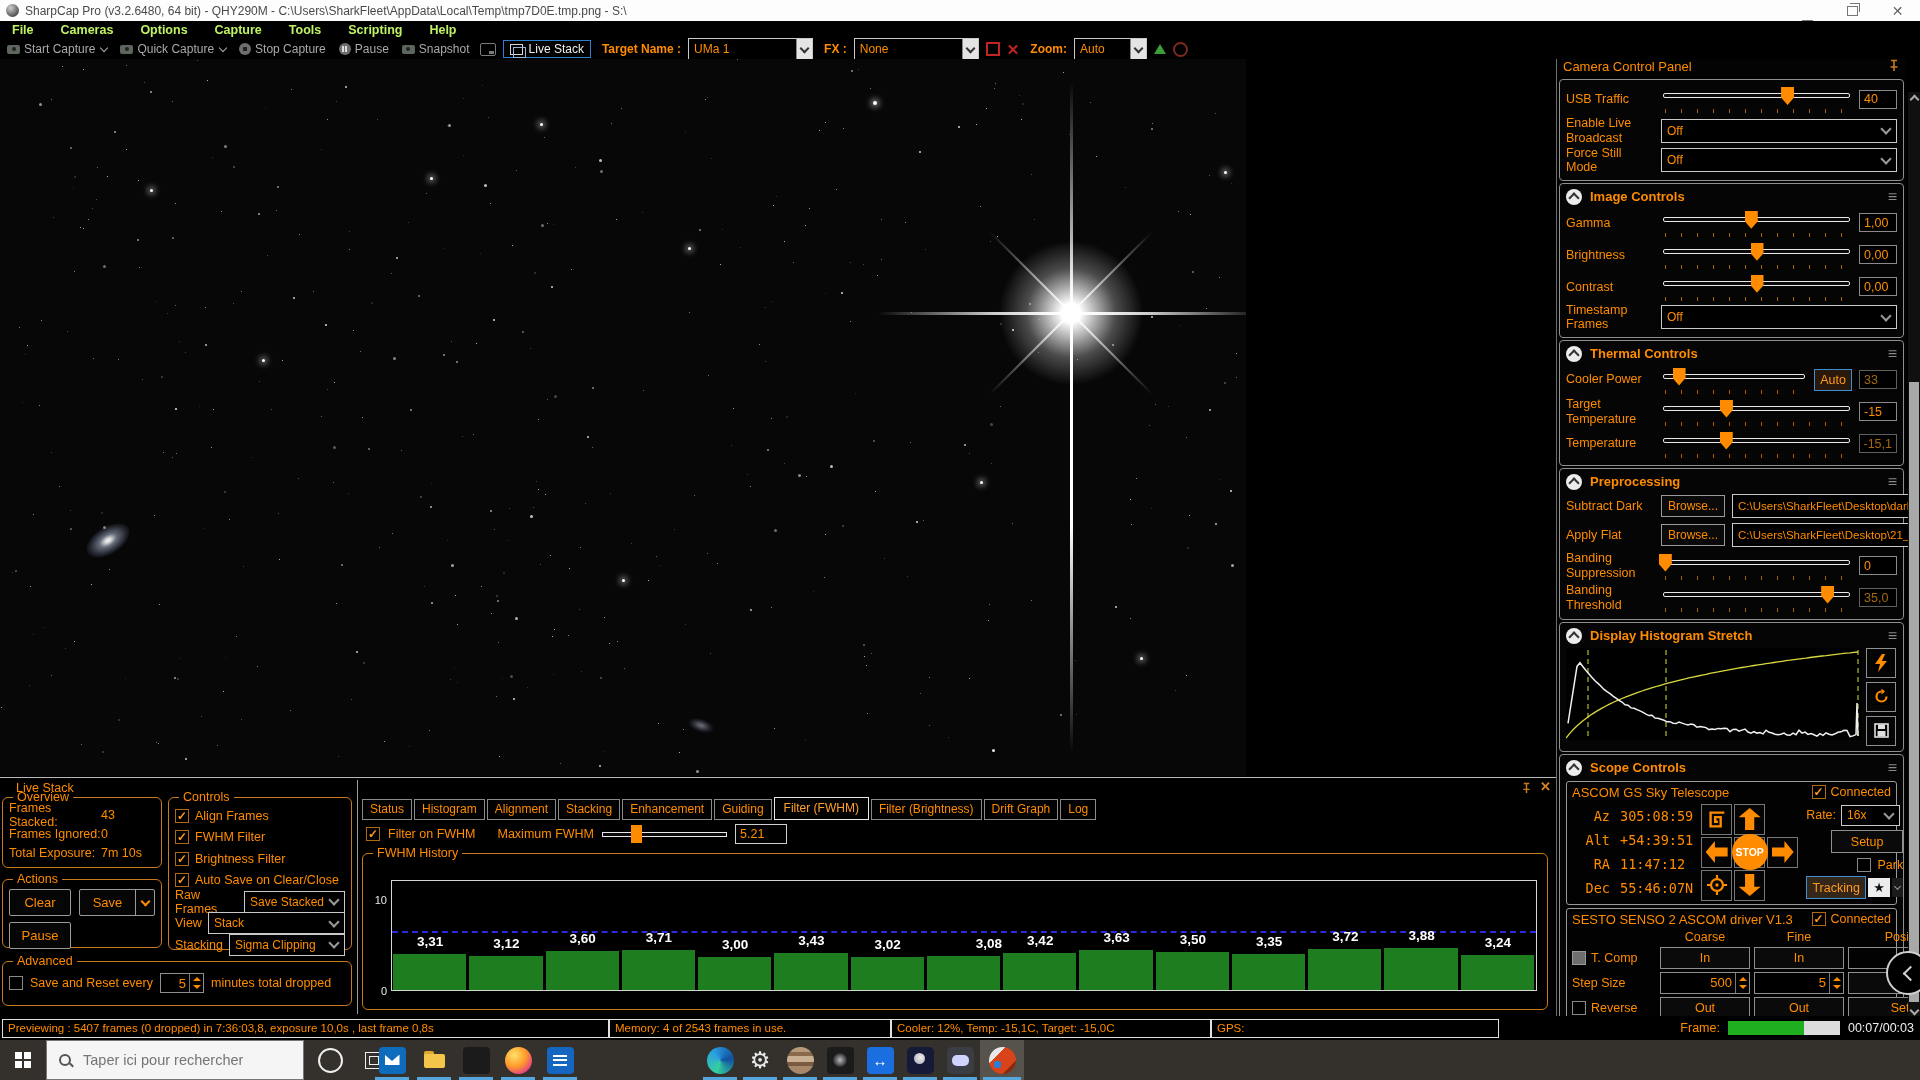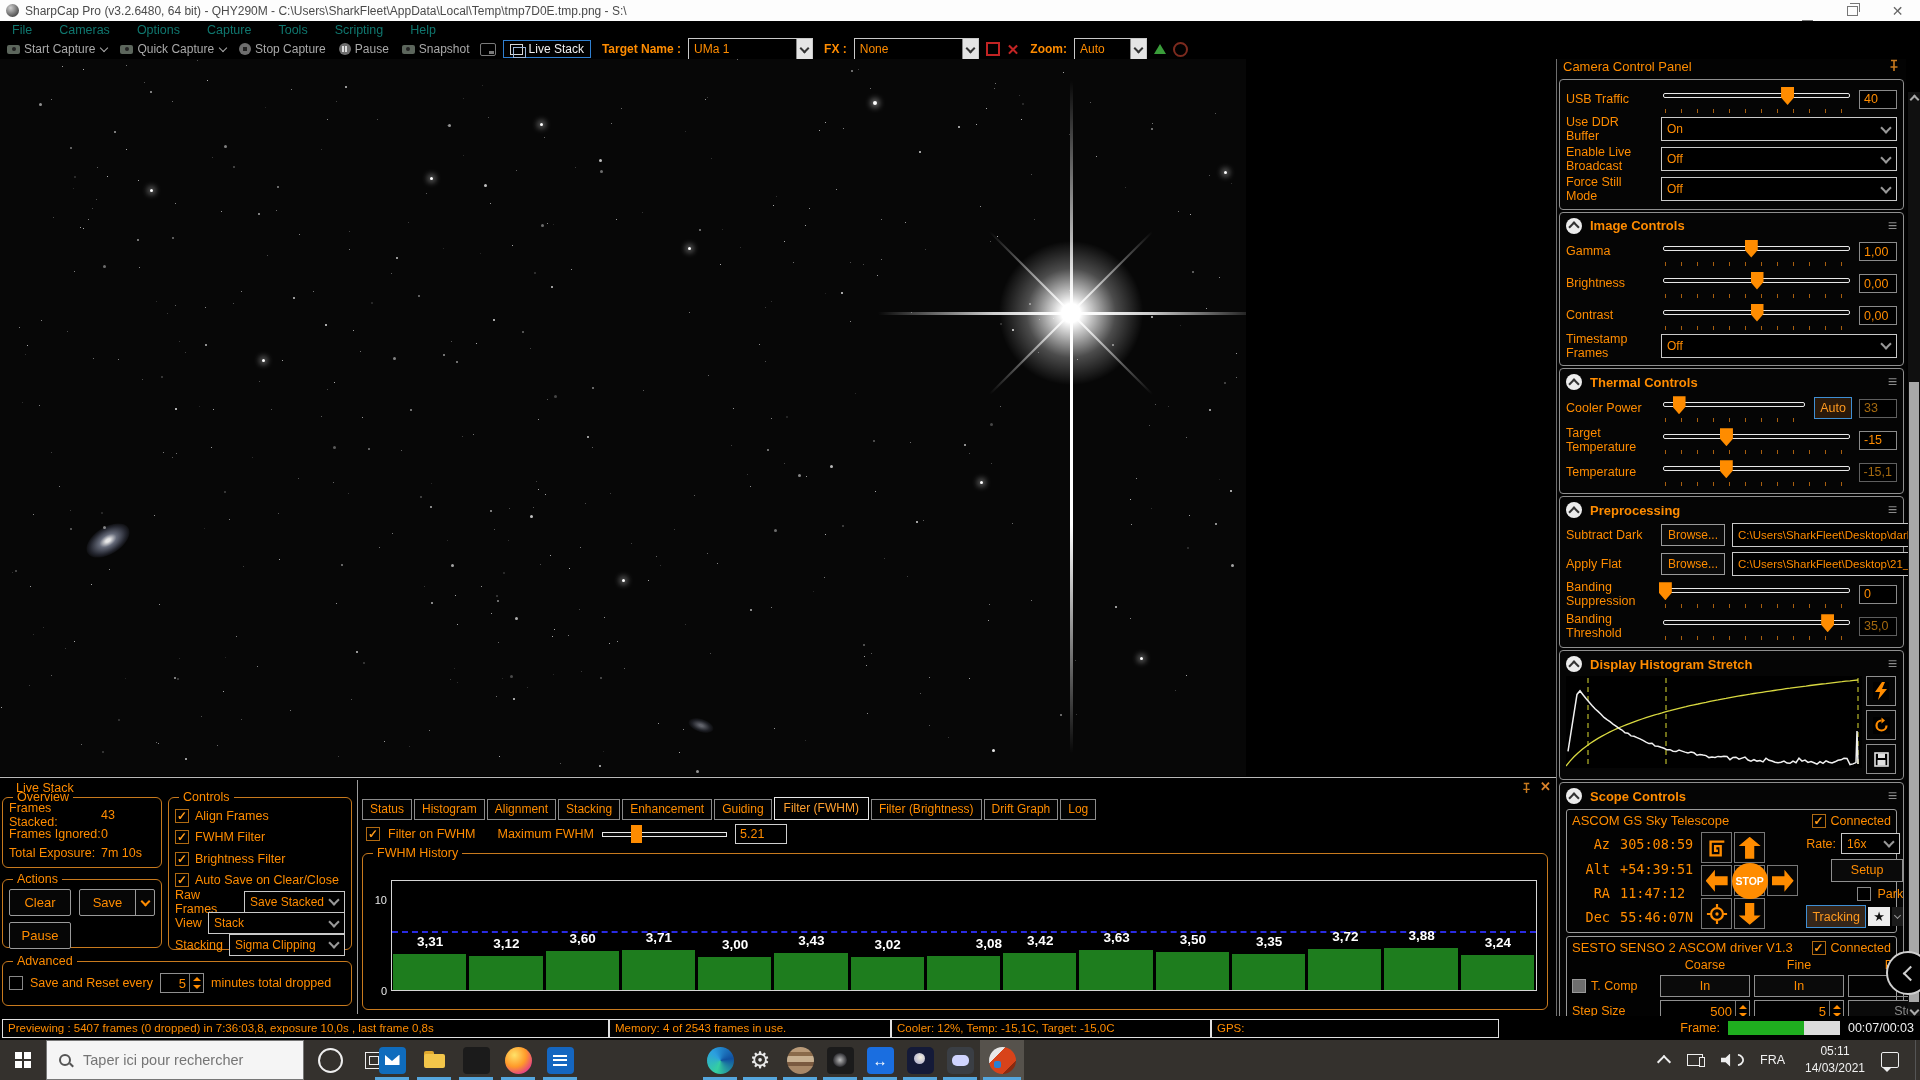--- a/index.html
+++ b/index.html
@@ -10,21 +10,21 @@
   .app-ico{width:13px;height:13px;border-radius:50%;background:radial-gradient(circle at 35% 30%,#cfcfcf,#555 70%,#222);margin:0 6px;}
   .titletext{color:#4a4a4a;font-size:12px;white-space:nowrap;}
   .wbtns{margin-left:auto;display:flex;align-items:center;height:100%;}
   .wbtn{width:45px;height:100%;display:flex;align-items:center;justify-content:center;color:#666;font-size:13px;}
   .wbtn .bar{width:11px;height:1.5px;background:#777;}
   .wbtn .sq{width:9px;height:8px;border:1.5px solid #777;position:relative;background:#fdfdfd;}
   .wbtn .sq::before{content:"";position:absolute;left:2px;top:-4px;width:9px;height:8px;border:1.5px solid #777;border-bottom:none;border-left:none;}
   .wbtn .x{font-size:14px;color:#666;line-height:1;}
   
   .menubar{position:absolute;left:0;top:21px;width:1920px;height:18px;background:#000;display:flex;align-items:center;gap:27px;padding-left:12px;}
-  .menubar span{color:#0f766e;font-size:12.5px;font-weight:400;}
+  .menubar span{color:#bef264;font-size:12.5px;font-weight:700;}
   
   .toolbar{position:absolute;left:0;top:39px;width:1920px;height:20px;background:#000;display:flex;align-items:center;gap:7px;padding-left:4px;}
   .tbtn{display:flex;align-items:center;gap:4px;color:#a9a9a9;font-size:12px;padding:1px 3px;}
   .tlabel{color:#ff8c00;font-size:12px;font-weight:600;margin-left:4px;}
   .ticon{display:inline-block;}
   .cam{width:13px;height:9px;background:#5c665c;border-radius:2px;position:relative;}
   .cam::after{content:"";position:absolute;left:4.5px;top:2px;width:4px;height:4px;border-radius:50%;background:#222;}
   .circ{width:12px;height:12px;border-radius:50%;background:#6e6e6e;position:relative;}
   .circ.stop::after{content:"";position:absolute;left:4px;top:4px;width:4px;height:4px;background:#222;}
   .circ.pause::after{content:"";position:absolute;left:3.5px;top:3px;width:1.8px;height:6px;background:#ddd;box-shadow:3px 0 #ddd;}
@@ -770,27 +770,20 @@
     <div class="sec">
       <div class="crow" style="min-height:32px;">
         <span class="lbl">USB Traffic</span>
         <div class="slider">
             <div class="track"></div>
             <div class="handle" style="left: calc(66% - 6px);"></div>
             <div class="ticks"></div>
           </div>
         <span class="vbox">40</span>
       </div>
-      <div class="crow">
-        <span class="lbl">Use DDR Buffer</span>
-        <div class="dd ddp">
-            <span class="dtext">On</span>
-            <span class="chev"></span>
-          </div>
-      </div>
       <div class="crow" style="min-height:31px;">
         <span class="lbl">Enable Live Broadcast</span>
         <div class="dd ddp">
             <span class="dtext">Off</span>
             <span class="chev"></span>
           </div>
       </div>
       <div class="crow">
         <span class="lbl">Force Still Mode</span>
         <div class="dd ddp">
@@ -1366,30 +1359,15 @@
     <span class="ticell" style="left:900px;">
         <span class="ai ai-stel"></span>
       </span>
     <span class="ticell" style="left:940px;">
         <span class="ai ai-disc"></span>
       </span>
     <span class="ticell hl" style="left:980px;">
         <span class="ai ai-sc"></span>
       </span>
 
-    <div class="tray">
-      <span class="tchev"></span>
-      <span class="tmon"></span>
-      <span class="tspk">
-          <span class="sp"></span>
-          <span class="wav"></span>
-        </span>
-      <span class="tlang">FRA</span>
-      <div class="tclock">
-        <div>05:11</div>
-        <div>14/03/2021</div>
-      </div>
-      <span class="tnotif"></span>
-      <span class="showdesk"></span>
-    </div>
   </div>
 
 </div>
 
 </body></html>

